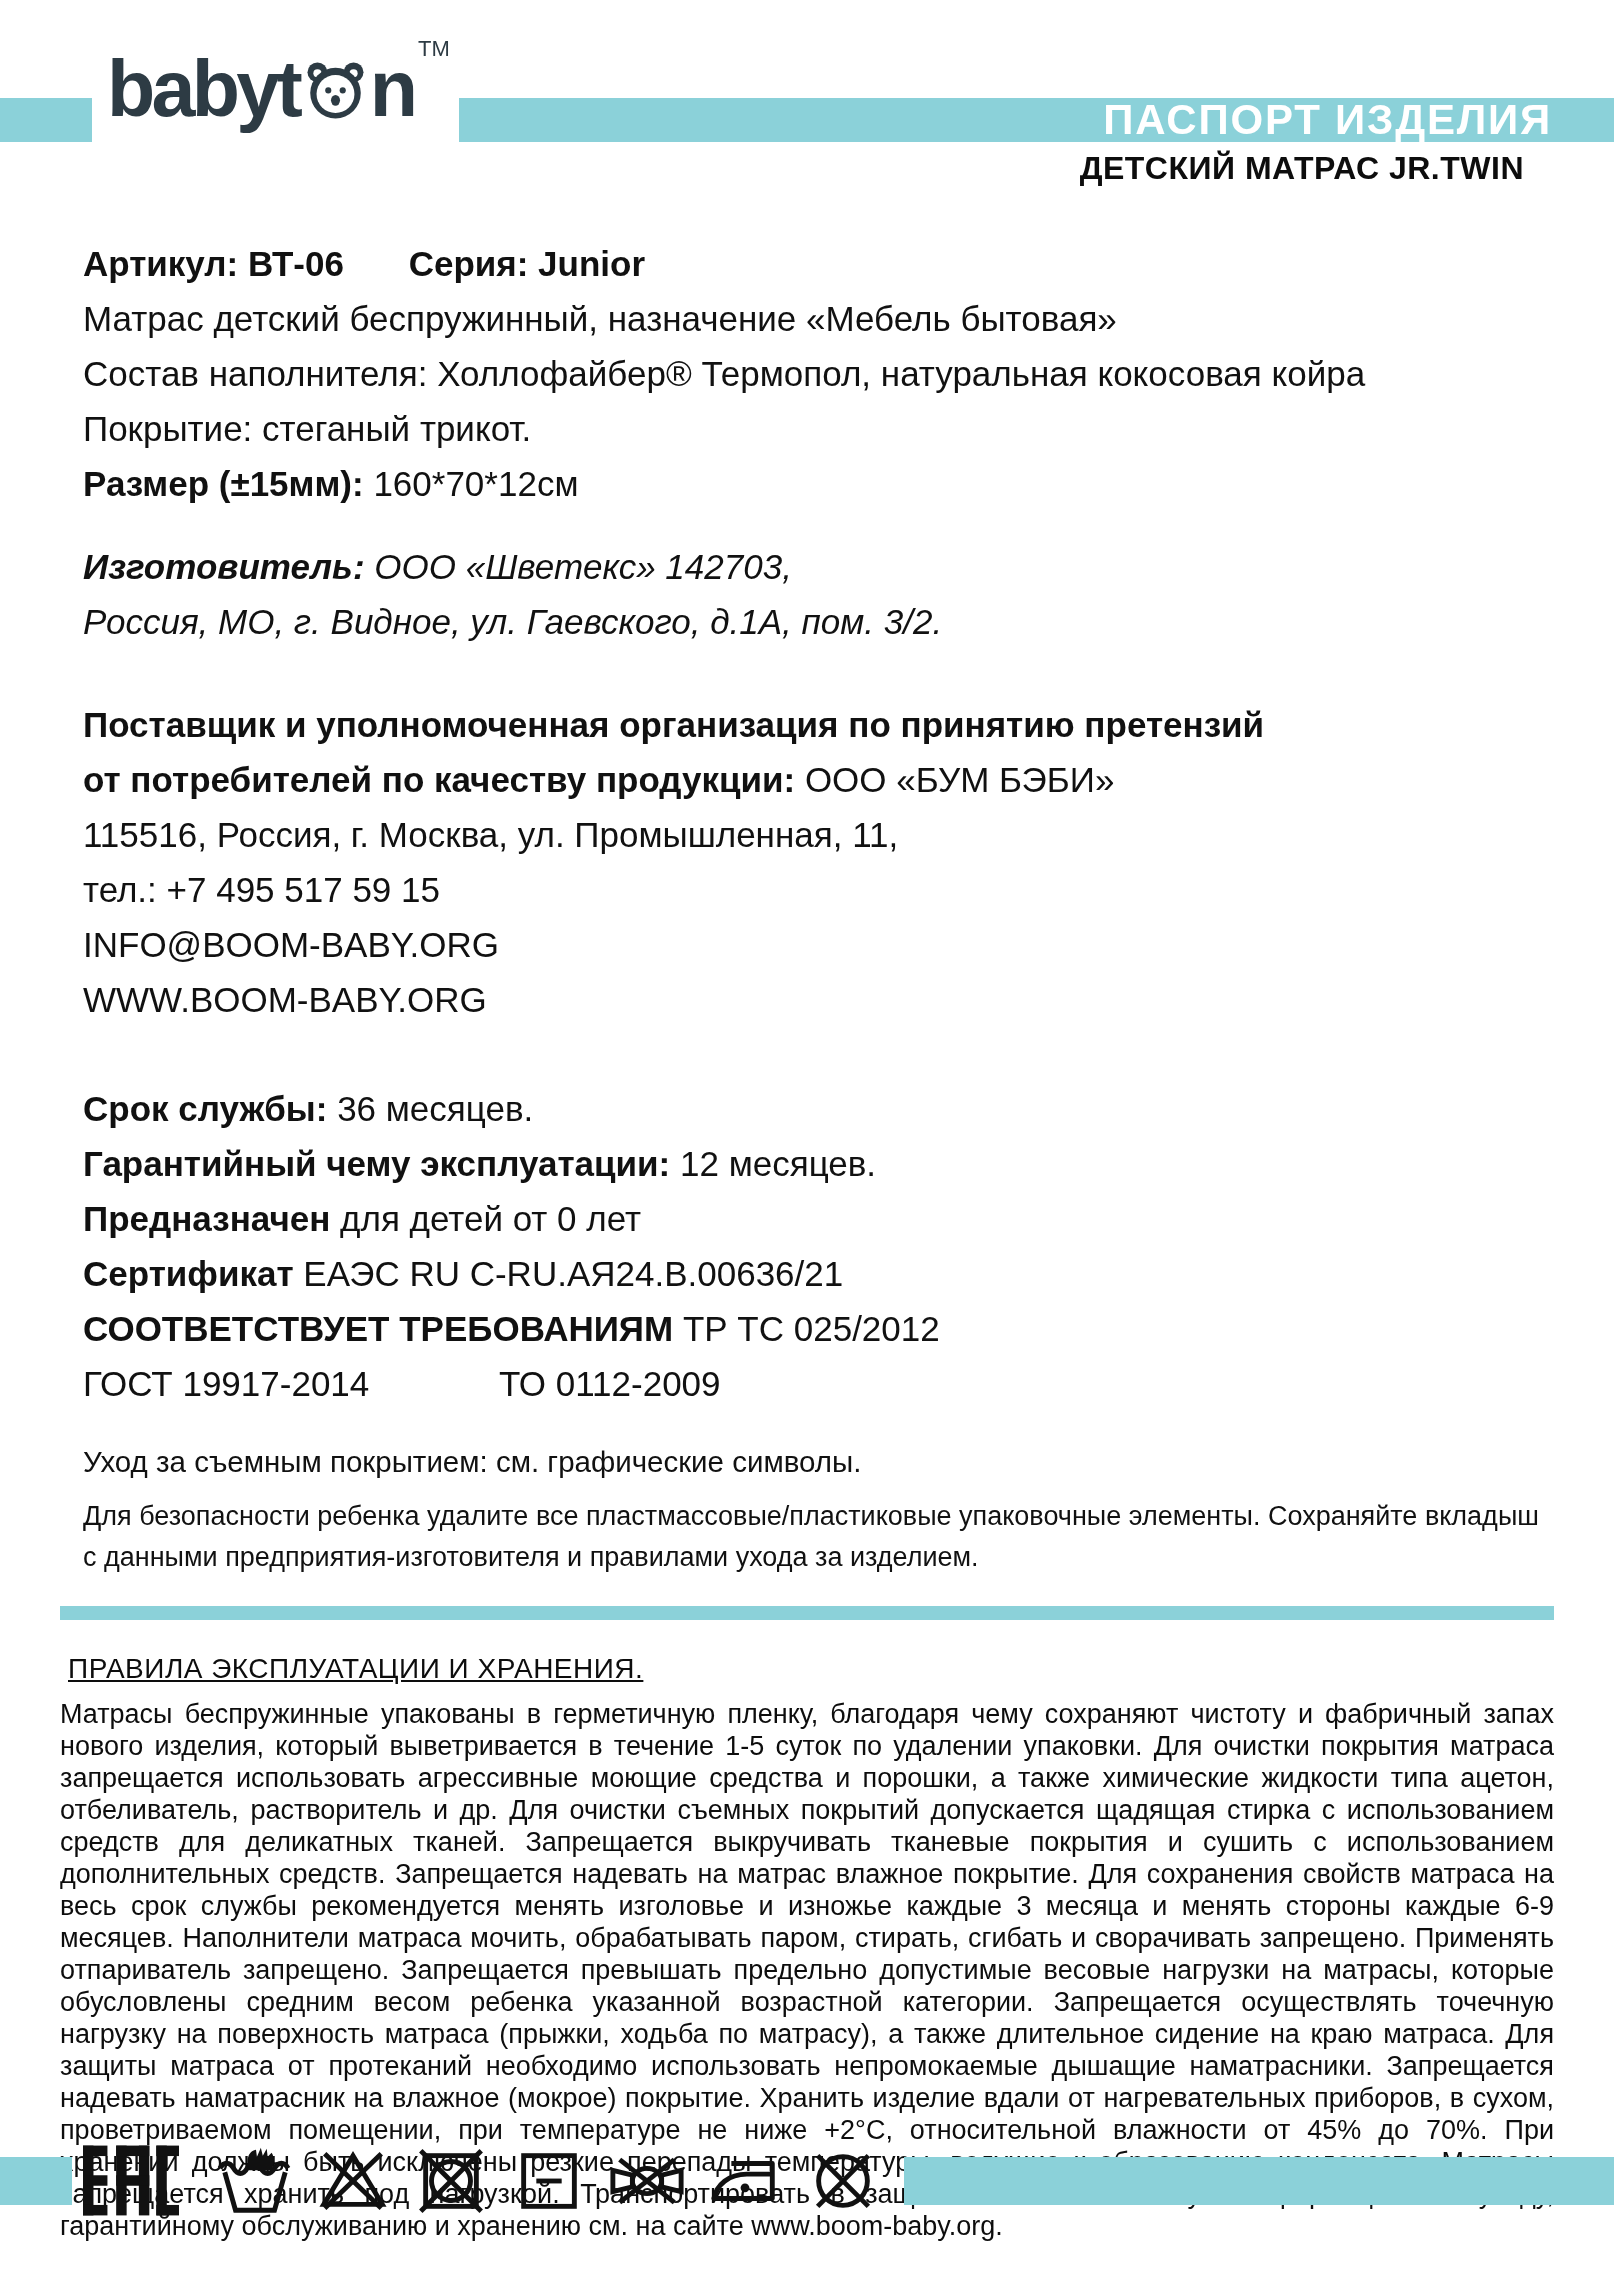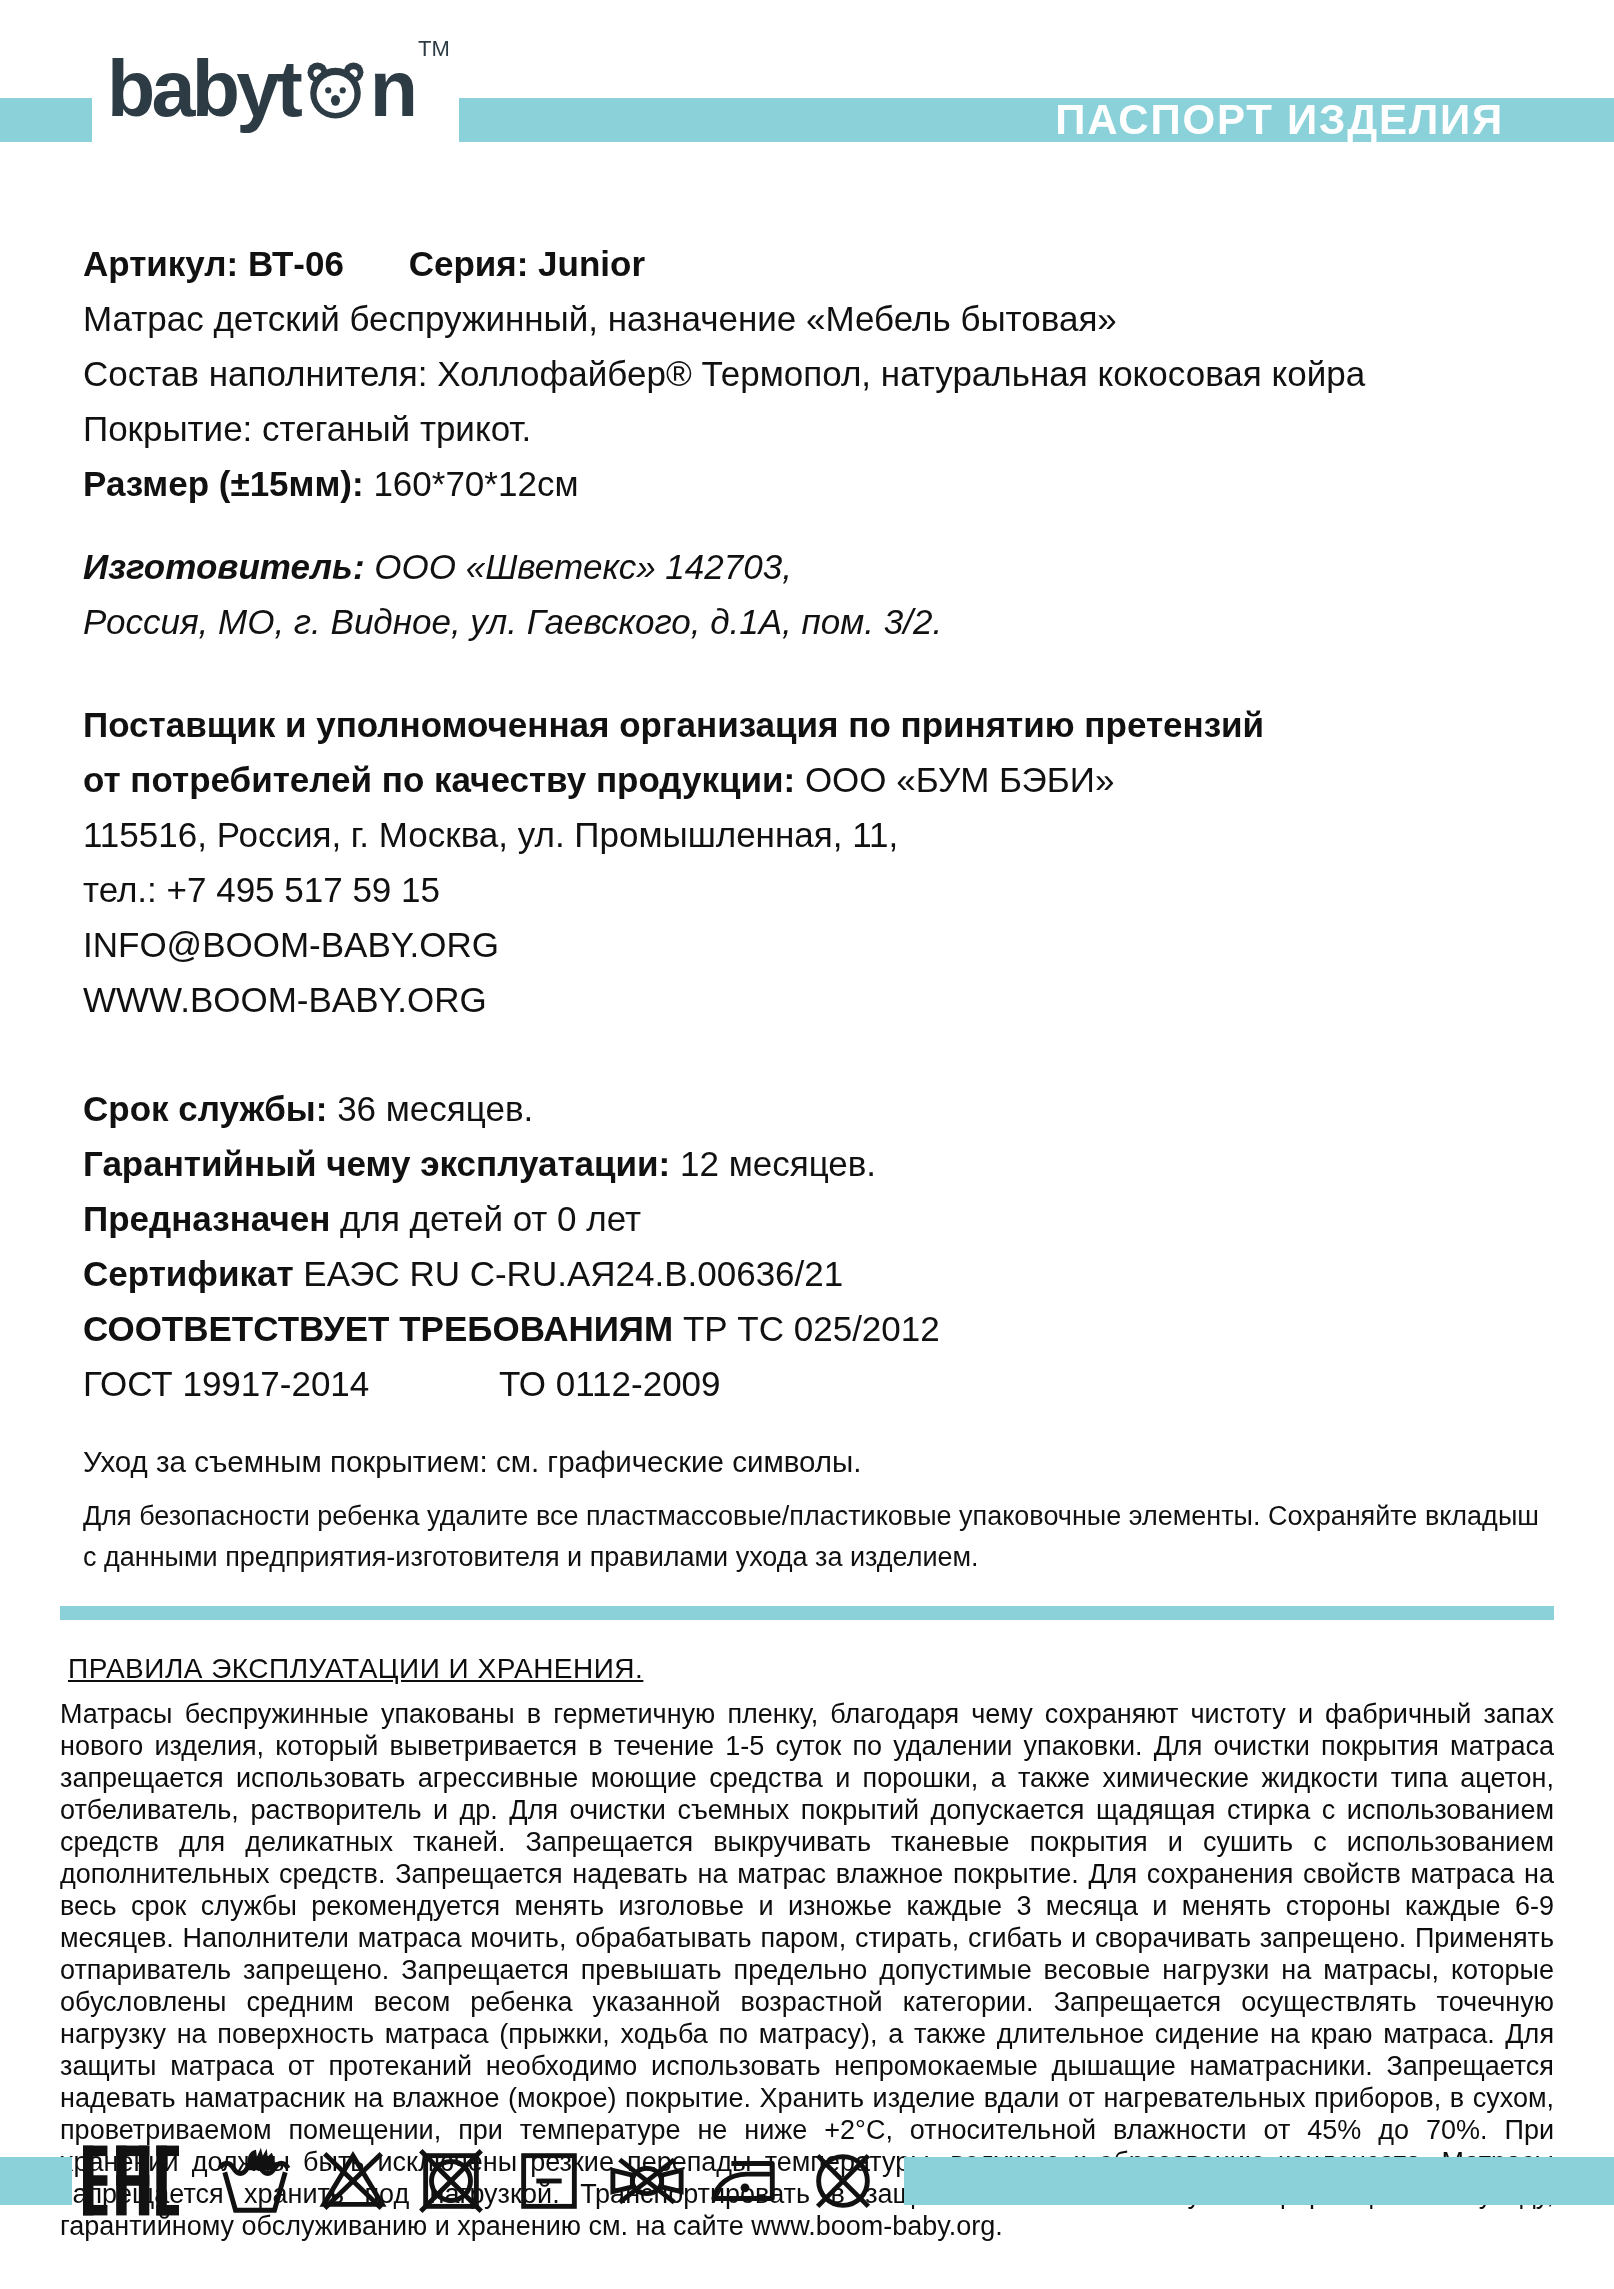--- a/index.html
+++ b/index.html
@@ -8,21 +8,21 @@
   .page {
     position:relative; width:1614px; height:2290px; background:#fff;
     overflow:hidden; margin:0 auto;
   }
   
   .header { position:relative; height:201px; }
   .stripe { background:#8bd1d9; height:44px; position:absolute; top:98px; }
   .stripe-left { left:0; width:92px; }
   .stripe-right {
     left:459px; right:0; display:flex; align-items:center;
-    justify-content:flex-end; padding-right:110px;
+    justify-content:flex-end; padding-right:62px;
   }
   .doc-title {
     color:#ffffff; font-size:42px; font-weight:600; letter-spacing:1.8px;
     white-space:nowrap; line-height:44px;
   }
   .doc-subtitle {
     position:absolute; top:150px; right:90px; font-size:32px; font-weight:700;
     letter-spacing:0.5px; color:#0d0d0d; white-space:nowrap;
   }
   .logo {
@@ -90,20 +90,21 @@
           <ellipse cx="36" cy="45" rx="5" ry="6" fill="#2d3b44"></ellipse>
         </svg>
       </span>
       <span>n</span>
       <span class="tm">TM</span>
     </div>
 
     <div class="stripe stripe-right">
       <span class="doc-title">ПАСПОРТ ИЗДЕЛИЯ</span>
     </div>
+    <div class="doc-subtitle">ДЕТСКИЙ МАТРАС JR.TWIN</div>
   </div>
 
   <div class="main">
 
     <div>
       <div>
         <span class="b">Артикул: ВТ-06</span>
         <span class="b gap-series">Серия: Junior</span>
       </div>
       <div>Матрас детский беспружинный, назначение «Мебель бытовая»</div>

